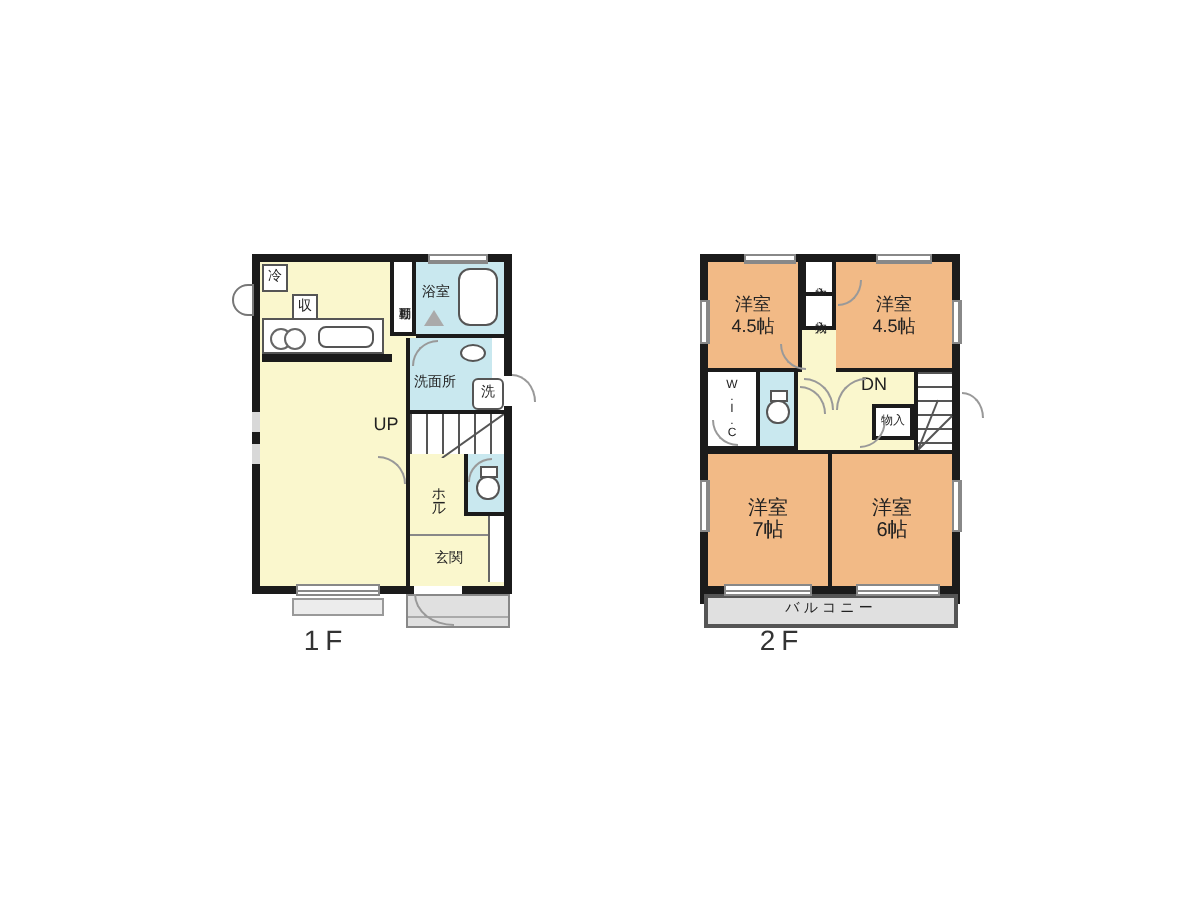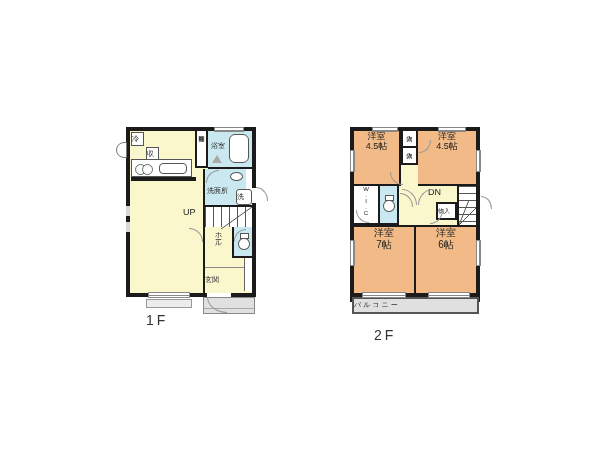--- a/index.html
+++ b/index.html
@@ -5,21 +5,21 @@
   html,body{margin:0;padding:0;background:#fff;}
   .canvas{position:relative;width:600px;height:449px;background:#fff;overflow:hidden;
           font-family:"Liberation Sans","DejaVu Sans",sans-serif;color:#222;}
   .abs{position:absolute;box-sizing:border-box;}
   .yellow{background:var(--yellow,#FAF7CD);}
   .orange{background:var(--orange,#F2BA86);}
   .cyan{background:var(--cyan,#C9E8EF);}
   .gray{background:var(--gray,#E0E0E0);}
   .wall{background:var(--wall,#1B1B1B);}
   .outline{border:4px solid var(--wall,#1B1B1B);}
-  .lbl{display:flex;align-items:center;text-align:center;line-height:1.15;}
+  .lbl{display:flex;align-items:center;justify-content:center;text-align:center;line-height:1.15;}
   .col{flex-direction:column;}
   .v{writing-mode:vertical-rl;text-orientation:upright;line-height:1;}
   .fixture{background:#fff;border:1px solid #555;}
   .win{background:#fff;border:1px solid #888;}
   .win-h::after{content:"";position:absolute;left:0;right:0;top:50%;height:1px;background:#888;}
   .win-v::after{content:"";position:absolute;top:0;bottom:0;left:50%;width:1px;background:#888;}
   .slit{background:#D8D8D8;}
   .arc{border:0 solid #999;background:transparent;}
   .arc-tl{border-width:1px 0 0 1px;border-radius:100% 0 0 0;}
   .arc-tr{border-width:1px 1px 0 0;border-radius:0 100% 0 0;}
@@ -184,18 +184,18 @@
     <div class="abs win win-h" style="left:72px;top:127px;width:26px;height:5px;"></div>
     <div class="abs win win-h" style="left:138px;top:127px;width:28px;height:5px;"></div>
     <div class="abs win win-h" style="left:62px;top:292px;width:44px;height:6px;"></div>
     <div class="abs win win-h" style="left:128px;top:292px;width:42px;height:6px;"></div>
     <div class="abs win win-v" style="left:50px;top:150px;width:5px;height:22px;"></div>
     <div class="abs win win-v" style="left:50px;top:240px;width:5px;height:26px;"></div>
     <div class="abs win win-v" style="left:176px;top:150px;width:5px;height:22px;"></div>
     <div class="abs win win-v" style="left:176px;top:240px;width:5px;height:26px;"></div>
     <div class="abs arc arc-tr" style="left:181px;top:196px;width:11px;height:13px;"></div>
 
-    <div class="abs lbl floor-label" style="left:74px;top:311px;width:34px;height:18px;margin-top:15px;">
+    <div class="abs lbl floor-label" style="left:74px;top:311px;width:34px;height:18px;">
         <span>2F</span>
       </div>
   </div>
 
 </div>
 
 </body></html>

